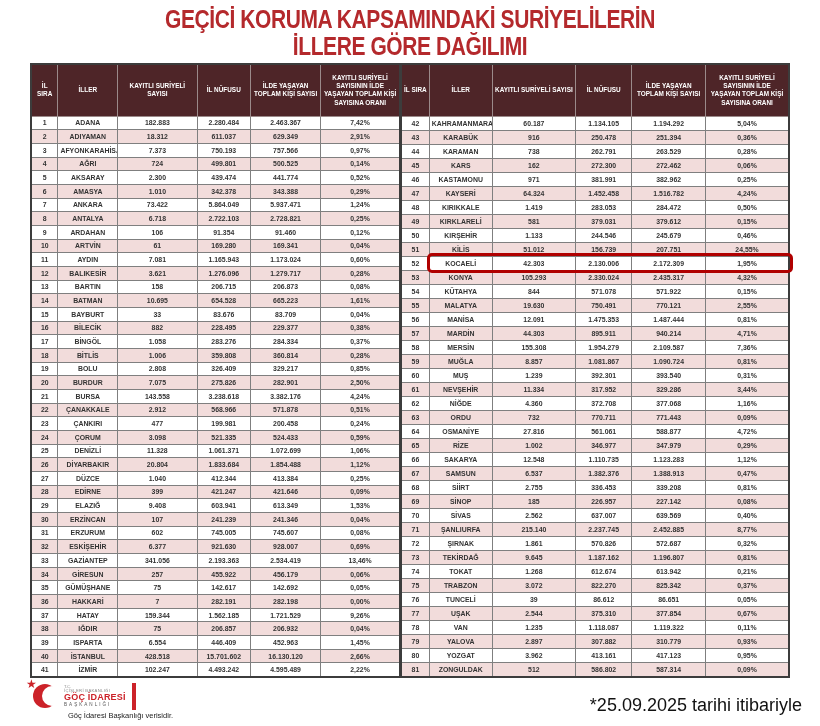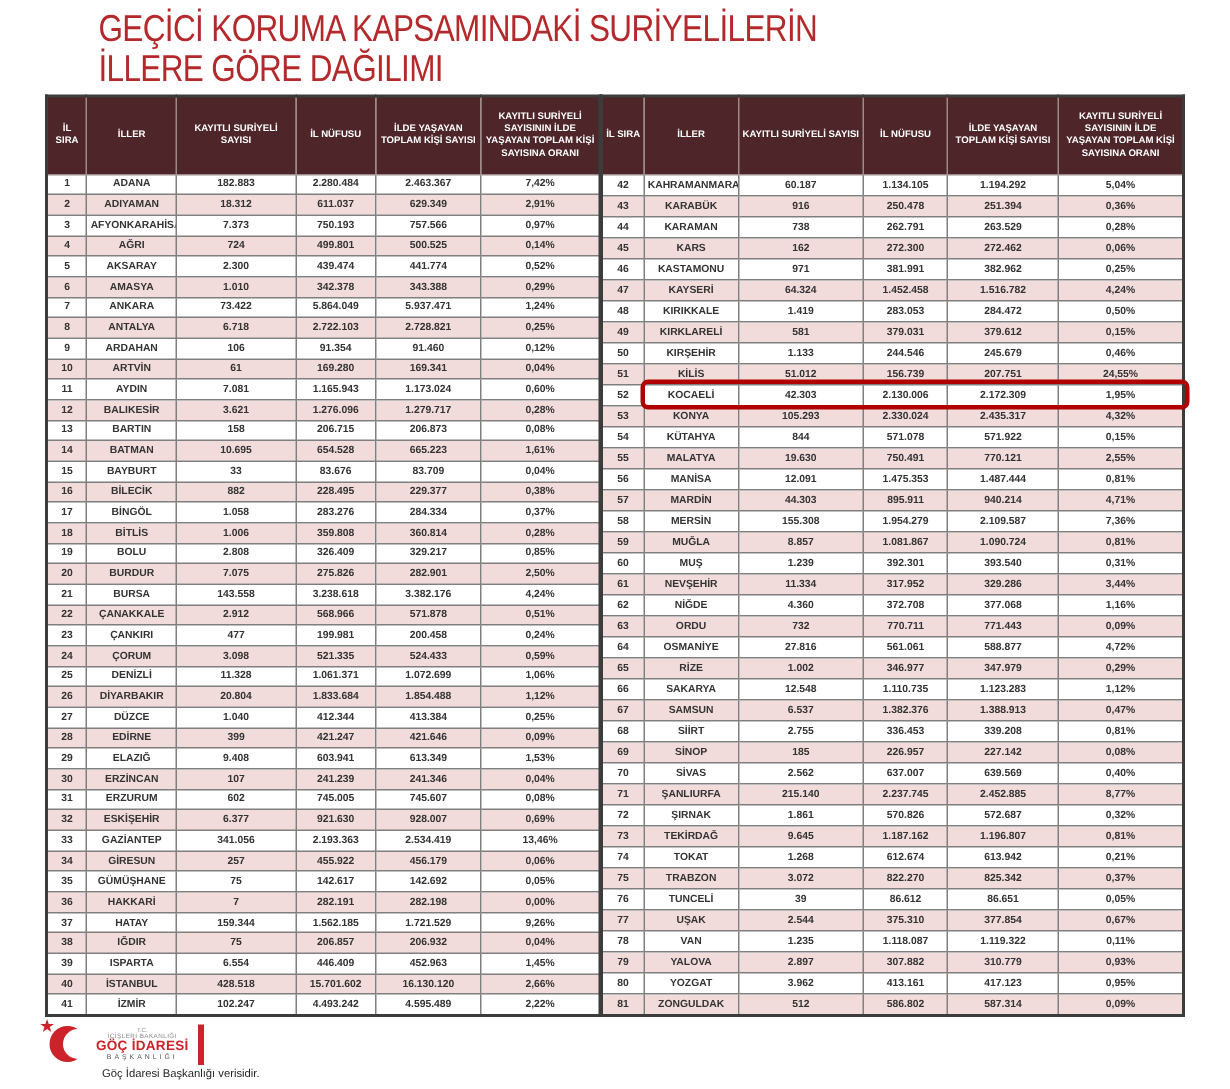--- a/index.html
+++ b/index.html
@@ -1,21 +1,21 @@
 <!DOCTYPE html>
 <html style="--title_red: #b4292c; --header_bg: #4e2528; --row_pink: #f2dcdb; --highlight_red: #b00000; --logo_red: #cc2229;"><head>
 <meta charset="utf-8">
 <style>
   html,body{margin:0;padding:0;background:#fff;}
   .page{position:relative;width:820px;height:726px;background:#ffffff;overflow:hidden;
         font-family:"Liberation Sans",sans-serif;}
 
   
-  .title{position:absolute;top:6px;left:0;width:100%;
-         color:var(--title_red);font-weight:400;}
+  .title{position:absolute;top:6px;left:0;width:100%;text-align:center;
+         color:var(--title_red);font-weight:700;}
   .title .tline{font-size:25px;line-height:27px;letter-spacing:-0.5px;
          transform:scaleX(0.84);transform-origin:50% 50%;white-space:nowrap;}
 
   
   .tables{position:absolute;left:30px;top:63px;width:761px;display:flex;align-items:flex-start;}
   .twrap{position:relative;}
   .twrap.left{width:371px;}
   .twrap.right{width:390px;margin-left:-1px;}
   table{width:100%;border-collapse:collapse;table-layout:fixed;
         border:2px solid #3c3c3c;}
@@ -38,21 +38,21 @@
          border:3px solid var(--highlight_red);border-radius:5px;pointer-events:none;}
 
   
   .logo{position:absolute;left:30px;top:681px;display:flex;align-items:center;}
   .crescent{position:relative;width:30px;height:30px;}
   .crescent .c1{position:absolute;left:3px;top:3px;width:24px;height:24px;border-radius:50%;
                 background:var(--logo_red);}
   .crescent .c2{position:absolute;left:12px;top:5px;width:20px;height:20px;border-radius:50%;
                 background:#ffffff;}
   .crescent .star{position:absolute;left:-4px;top:-4px;color:var(--logo_red);font-size:12px;}
-  .logotext{margin-left:4px;text-align:center;line-height:1.05;}
+  .logotext{margin-left:4px;line-height:1.05;}
   .lt-tc{font-size:4px;color:#8a8a8a;}
   .lt-min{font-size:4.2px;color:#8a8a8a;letter-spacing:0.3px;}
   .lt-main{font-size:9px;font-weight:700;color:var(--logo_red);letter-spacing:0.2px;}
   .lt-sub{font-size:4.6px;color:#555;letter-spacing:2px;}
   .logobar{width:4px;height:27px;background:var(--logo_red);margin-left:6px;}
   .logocaption{position:absolute;left:28px;top:711px;font-size:7.5px;color:#222;margin-left:40px;}
 
   
   .footnote{position:absolute;right:18px;bottom:10px;font-size:18px;color:#111;}
 </style>
@@ -775,14 +775,15 @@
     <div class="logotext">
       <div class="lt-tc">T.C.</div>
       <div class="lt-min">İÇİŞLERİ BAKANLIĞI</div>
       <div class="lt-main">GÖÇ İDARESİ</div>
       <div class="lt-sub">BAŞKANLIĞI</div>
     </div>
     <div class="logobar"></div>
   </div>
   <div class="logocaption">Göç İdaresi Başkanlığı verisidir.</div>
 
+  <div class="footnote">*25.09.2025 tarihi itibariyle</div>
 
 </div>
 
 </body></html>

